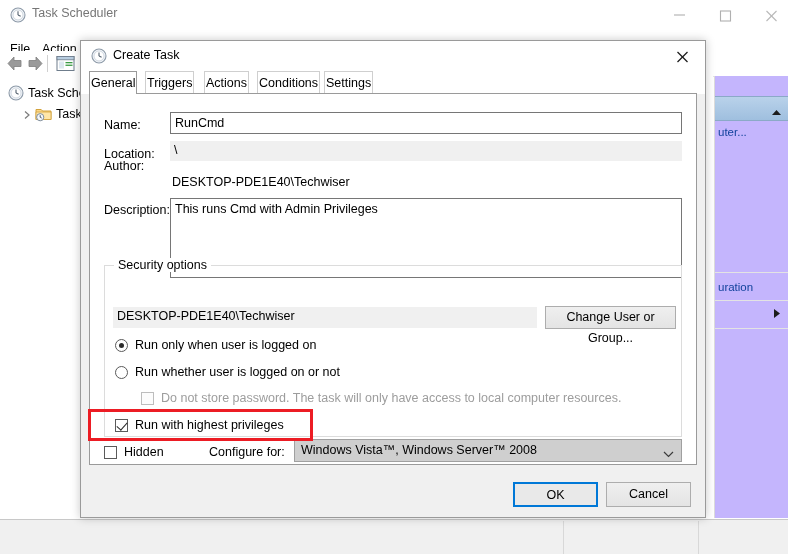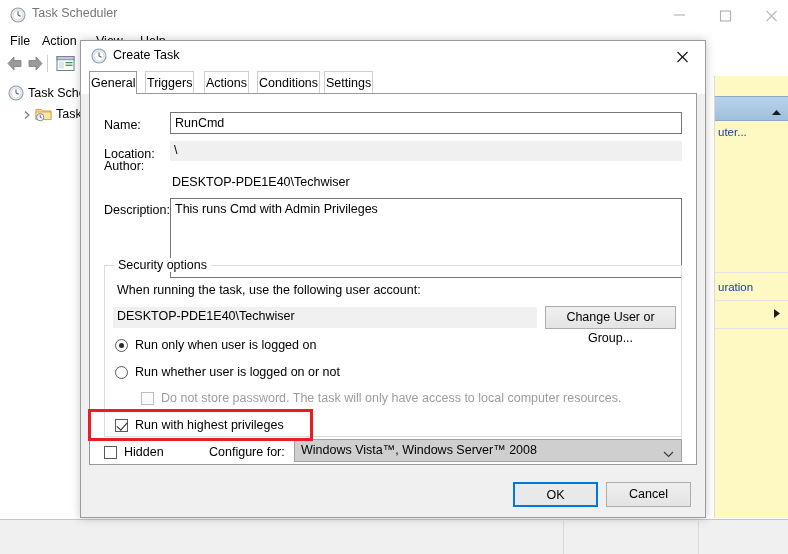--- a/index.html
+++ b/index.html
@@ -57,21 +57,21 @@
   #btn-close { right: 0px; }
 
   .bg-menubar {
     position: absolute;
     left: 0; top: 29px;
     width: 788px; height: 22px;
     background: #ffffff;
   }
   .menu-item {
     position: absolute;
-    top: 5px;
+    top: 13px;
     font-size: 12.5px;
     color: #000000;
     white-space: nowrap;
   }
   #menu-file { left: 10px; }
   #menu-action { left: 42px; }
   #menu-view { left: 96px; }
   #menu-help { left: 140px; }
 
   .bg-toolbar {
@@ -150,21 +150,21 @@
     border: 1px solid #cdcdcd;
     box-sizing: border-box;
   }
   #hscroll-left { left: 168px; }
   #hscroll-right { left: 713px; }
 
   .bg-actionpane {
     position: absolute;
     left: 714px; top: 76px;
     width: 74px; height: 442px;
-    background: #fef9c3;
+    background: #c4b5fd;
     border-left: 1px solid #dcdcdc;
   }
   .action-header {
     position: absolute;
     left: 0; top: 20px;
     width: 74px; height: 23px;
     background: linear-gradient(to bottom,#b9d2ea,#9fbfdf);
     border-top: 1px solid #8ba9c7;
     border-bottom: 1px solid #8ba9c7;
   }
@@ -599,21 +599,20 @@
 
     <span class="frm-label" style="left:14px; top:65px;">Author:</span>
     <span class="plaintext" style="left:82px; top:81px;">DESKTOP-PDE1E40\Techwiser</span>
 
     <span class="frm-label" style="left:14px; top:109px;">Description:</span>
     <textarea class="txtbox" style="left: 80px; top: 104px; width: 512px; height: 80px; resize: none; line-height: 1.35;">This runs Cmd with Admin Privileges</textarea>
 
     <div class="groupbox">
       <span class="groupbox-title">Security options</span>
 
-      <span class="frm-label" style="left:12px; top:17px;">When running the task, use the following user account:</span>
 
       <div class="readonly-strip" style="left:8px; top:41px; width:424px; height:21px;">DESKTOP-PDE1E40\Techwiser</div>
       <div class="btn" style="left:440px; top:40px; width:131px; height:23px; line-height:21px;">Change User or Group...</div>
 
       <div class="radio-row" style="left:10px; top:72px;">
         <span class="radio-mark on"></span>
         <span class="rc-label">Run only when user is logged on</span>
       </div>
 
       <div class="radio-row" style="left:10px; top:99px;">

